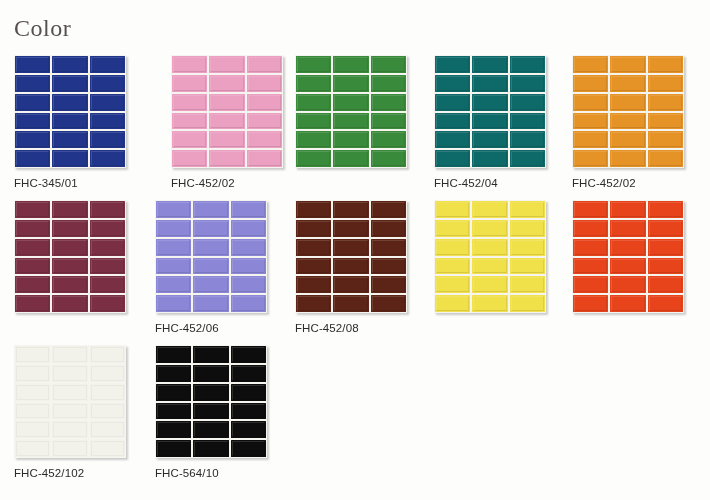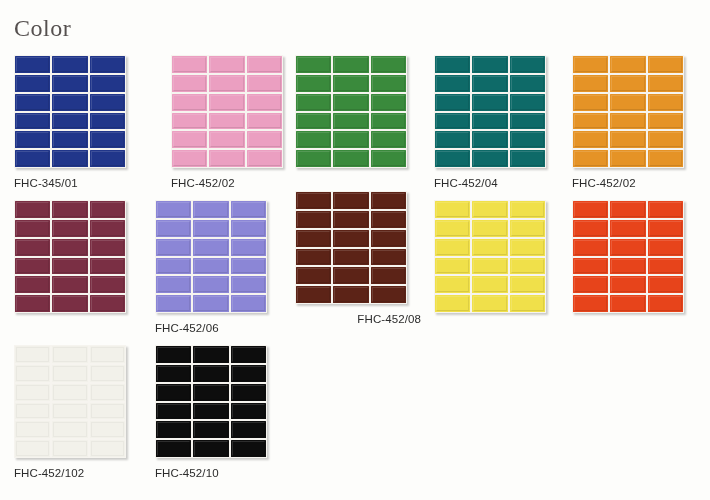--- a/index.html
+++ b/index.html
@@ -242,21 +242,21 @@
           <div class="tile" style="background: rgb(139, 134, 214);"></div>
           <div class="tile" style="background: rgb(139, 134, 214);"></div>
           <div class="tile" style="background: rgb(139, 134, 214);"></div>
           <div class="tile" style="background: rgb(139, 134, 214);"></div>
           <div class="tile" style="background: rgb(139, 134, 214);"></div>
           <div class="tile" style="background: rgb(139, 134, 214);"></div>
           <div class="tile" style="background: rgb(139, 134, 214);"></div>
         </div>
         <div class="swatch-label">FHC-452/06</div>
       </div>
-      <div class="swatch-cell" style="left: 295px; top: 191px; text-align: right;">
+      <div class="swatch-cell" style="left: 295px; top: 200px;">
         <div class="tile-block" style="width: 112px; height: 113px;">
           <div class="tile" style="background: rgb(92, 35, 23);"></div>
           <div class="tile" style="background: rgb(92, 35, 23);"></div>
           <div class="tile" style="background: rgb(92, 35, 23);"></div>
           <div class="tile" style="background: rgb(92, 35, 23);"></div>
           <div class="tile" style="background: rgb(92, 35, 23);"></div>
           <div class="tile" style="background: rgb(92, 35, 23);"></div>
           <div class="tile" style="background: rgb(92, 35, 23);"></div>
           <div class="tile" style="background: rgb(92, 35, 23);"></div>
           <div class="tile" style="background: rgb(92, 35, 23);"></div>
@@ -353,17 +353,17 @@
           <div class="tile" style="background: rgb(13, 13, 13);"></div>
           <div class="tile" style="background: rgb(13, 13, 13);"></div>
           <div class="tile" style="background: rgb(13, 13, 13);"></div>
           <div class="tile" style="background: rgb(13, 13, 13);"></div>
           <div class="tile" style="background: rgb(13, 13, 13);"></div>
           <div class="tile" style="background: rgb(13, 13, 13);"></div>
           <div class="tile" style="background: rgb(13, 13, 13);"></div>
           <div class="tile" style="background: rgb(13, 13, 13);"></div>
           <div class="tile" style="background: rgb(13, 13, 13);"></div>
         </div>
-        <div class="swatch-label">FHC-452/10</div>
+        <div class="swatch-label">FHC-564/10</div>
       </div>
     </div>
 
 </div>
 
 </body></html>

